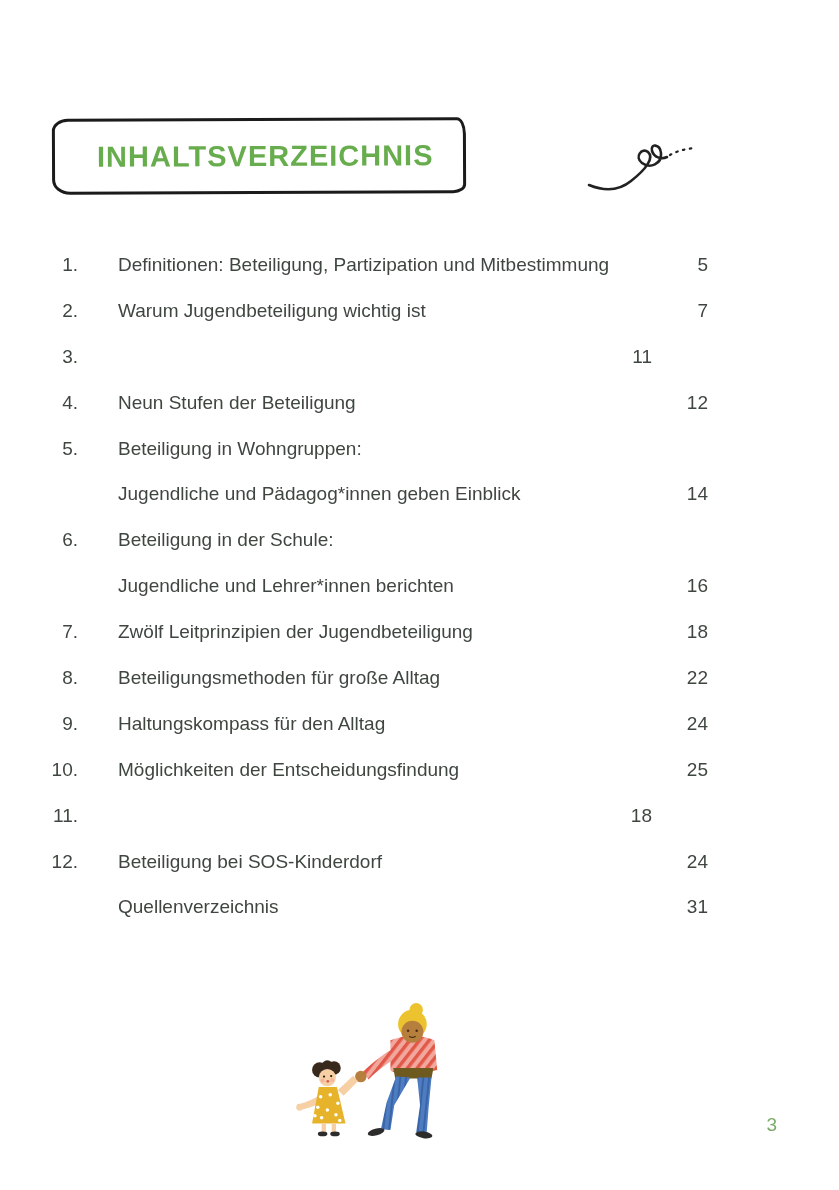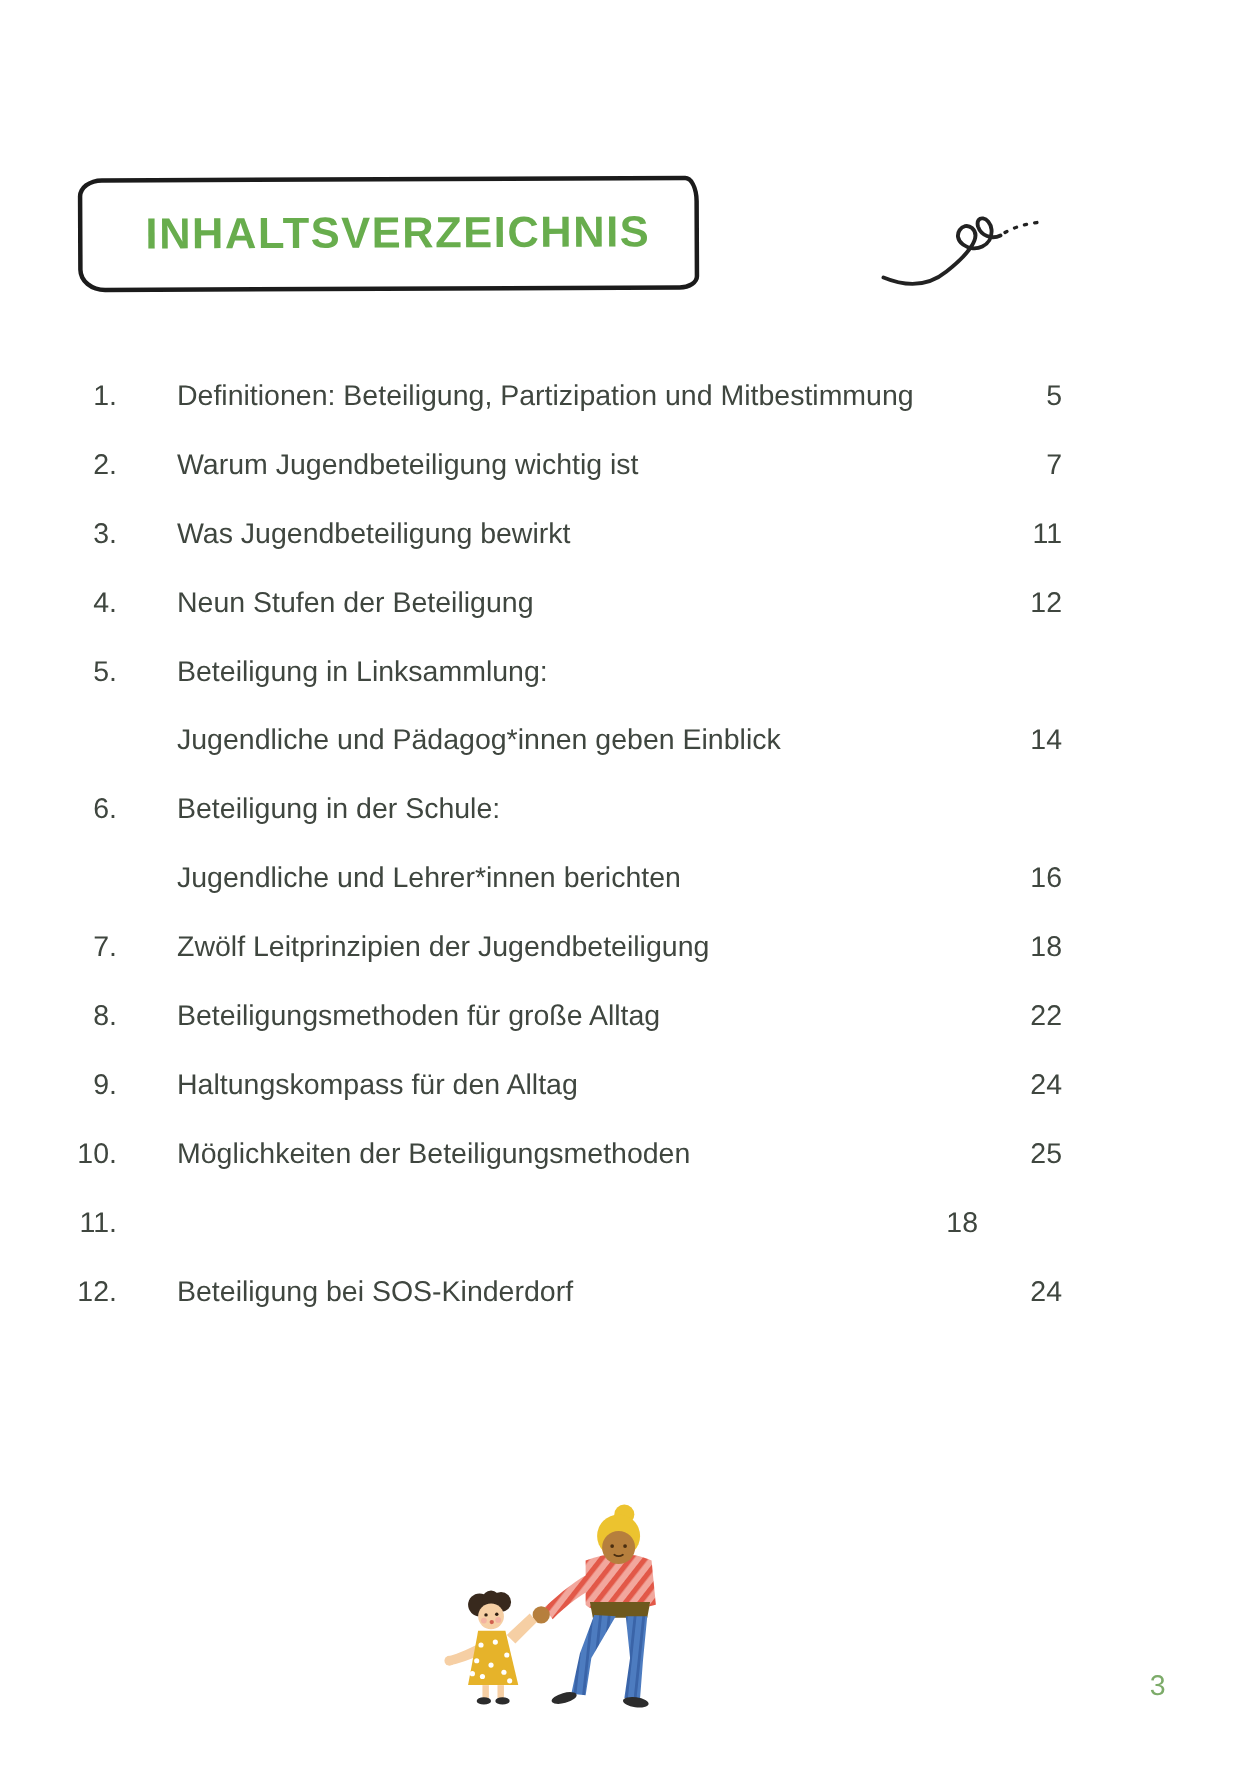--- a/index.html
+++ b/index.html
@@ -101,33 +101,32 @@
     </div>
 
     <div class="toc-row">
       <span class="toc-num">2.</span>
       <span class="toc-title">Warum Jugendbeteiligung wichtig ist</span>
       <span class="toc-page">7</span>
     </div>
 
     <div class="toc-row">
       <span class="toc-num">3.</span>
-      <span class="toc-title">Was Jugendbeteiligung bewirkt</span>
       <span class="toc-page">11</span>
     </div>
 
     <div class="toc-row">
       <span class="toc-num">4.</span>
       <span class="toc-title">Neun Stufen der Beteiligung</span>
       <span class="toc-page">12</span>
     </div>
 
     <div class="toc-row">
       <span class="toc-num">5.</span>
-      <span class="toc-title">Beteiligung in Linksammlung:</span>
+      <span class="toc-title">Beteiligung in Wohngruppen:</span>
       <span class="toc-page"></span>
     </div>
 
     <div class="toc-row">
       <span class="toc-num"></span>
       <span class="toc-title">Jugendliche und Pädagog*innen geben Einblick</span>
       <span class="toc-page">14</span>
     </div>
 
     <div class="toc-row">
@@ -155,36 +154,41 @@
     </div>
 
     <div class="toc-row">
       <span class="toc-num">9.</span>
       <span class="toc-title">Haltungskompass für den Alltag</span>
       <span class="toc-page">24</span>
     </div>
 
     <div class="toc-row">
       <span class="toc-num">10.</span>
-      <span class="toc-title">Möglichkeiten der Beteiligungsmethoden</span>
+      <span class="toc-title">Möglichkeiten der Entscheidungsfindung</span>
       <span class="toc-page">25</span>
     </div>
 
     <div class="toc-row">
       <span class="toc-num">11.</span>
       <span class="toc-page">18</span>
     </div>
 
     <div class="toc-row">
       <span class="toc-num">12.</span>
       <span class="toc-title">Beteiligung bei SOS-Kinderdorf</span>
       <span class="toc-page">24</span>
     </div>
 
 
+    <div class="toc-row">
+      <span class="toc-num"></span>
+      <span class="toc-title">Quellenverzeichnis</span>
+      <span class="toc-page">31</span>
+    </div>
   </div>
 
   <svg class="illustration" width="172" height="153" viewBox="0 0 180 160">
     <defs>
       <pattern id="sweaterStripes" width="8" height="8" patternUnits="userSpaceOnUse" patternTransform="rotate(38)">
         <rect width="8" height="8" fill="#f2a79d"></rect>
         <rect width="3.6" height="8" fill="#e25848"></rect>
       </pattern>
       <pattern id="jeansStripes" width="6" height="6" patternUnits="userSpaceOnUse" patternTransform="rotate(6)">
         <rect width="6" height="6" fill="#4d7cc0"></rect>

